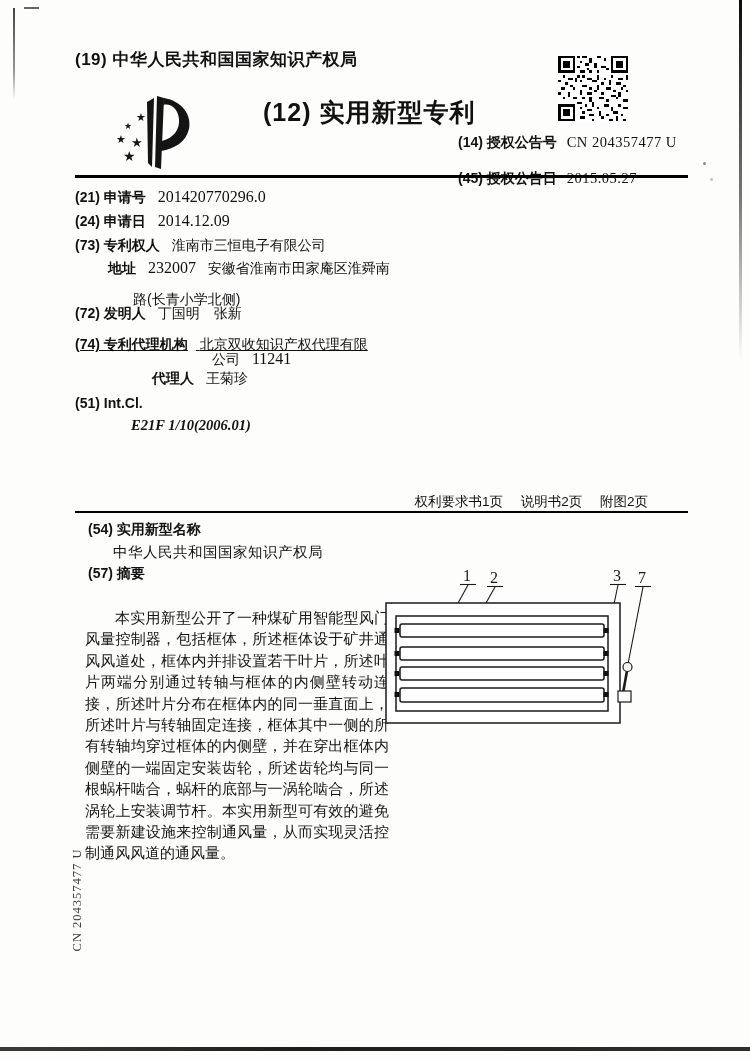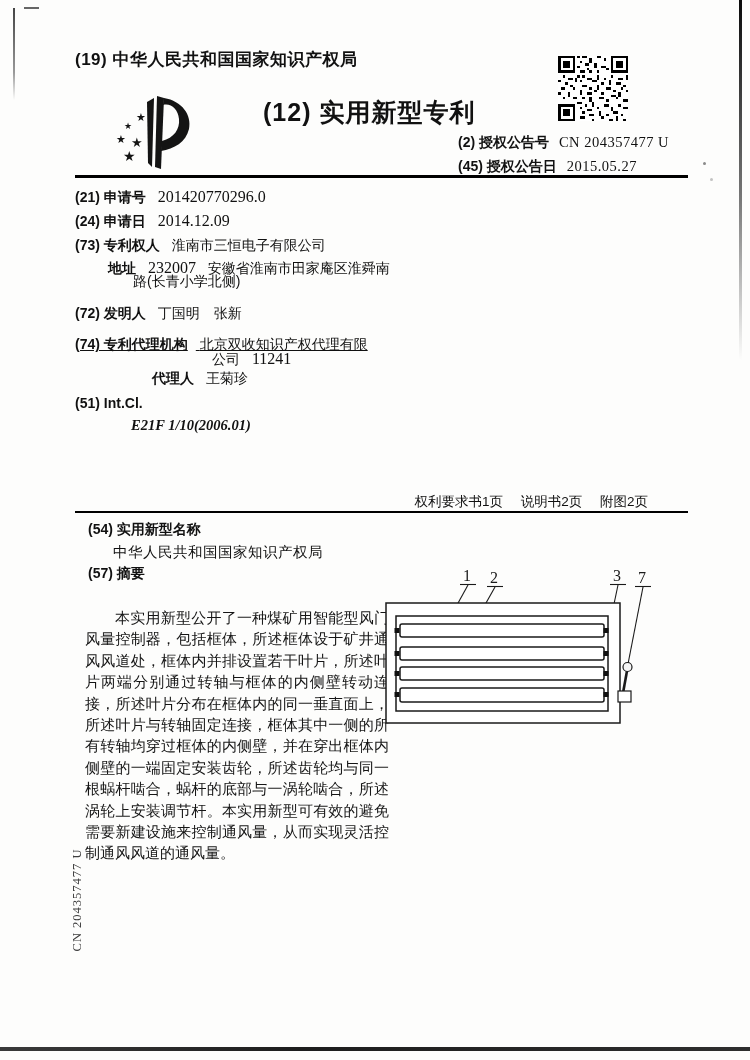--- a/index.html
+++ b/index.html
@@ -86,24 +86,24 @@
       <rect x="23" y="1" width="5" height="5" fill="#fff"></rect>
       <rect x="24" y="2" width="3" height="3"></rect>
     <rect x="0" y="20" width="7" height="7"></rect>
       <rect x="1" y="21" width="5" height="5" fill="#fff"></rect>
       <rect x="2" y="22" width="3" height="3"></rect>
     <path d="M8 0h1v1h-1z M10 0h2v1h-2z M13 1h1v2h-1z M9 2h1v1h-1z M11 3h2v1h-2z M8 4h1v1h-1z M12 5h1v1h-1z M9 6h2v1h-2z M13 6h1v1h-1z M16 0h2v1h-2z M19 1h1v1h-1z M15 3h1v2h-1z M18 4h2v1h-2z M16 6h1v1h-1z M20 5h1v1h-1z M2 8h1v1h-1z M4 9h2v1h-2z M7 9h1v2h-1z M0 10h1v1h-1z M3 11h1v1h-1z M5 12h1v1h-1z M1 13h2v1h-2z M6 13h1v1h-1z M0 15h1v1h-1z M4 15h1v2h-1z M2 17h1v1h-1z M6 17h2v1h-2z M8 8h1v1h-1z M10 8h1v1h-1z M12 9h2v1h-2z M16 8h1v2h-1z M19 9h1v1h-1z M22 8h1v1h-1z M25 9h2v1h-2z M28 8h1v2h-1z M9 10h1v1h-1z M14 10h2v1h-2z M18 11h1v1h-1z M21 10h1v2h-1z M24 11h2v1h-2z M27 12h1v1h-1z M10 12h2v1h-2z M13 13h1v1h-1z M16 12h1v2h-1z M20 13h2v1h-2z M23 14h1v1h-1z M26 13h1v1h-1z M9 14h1v2h-1z M12 15h2v1h-2z M15 14h1v1h-1z M18 15h1v1h-1z M22 16h2v1h-2z M25 15h1v2h-1z M28 14h1v1h-1z M10 17h1v1h-1z M13 17h1v2h-1z M17 17h2v1h-2z M20 18h1v1h-1z M24 17h1v1h-1z M27 18h2v1h-2z M8 19h2v1h-2z M11 20h1v1h-1z M14 19h1v2h-1z M9 21h1v1h-1z M12 22h2v1h-2z M16 21h1v1h-1z M19 20h2v1h-2z M22 21h1v2h-1z M25 20h1v1h-1z M27 21h2v1h-2z M10 23h1v1h-1z M13 24h2v1h-2z M17 23h1v2h-1z M20 24h1v1h-1z M23 23h2v1h-2z M26 24h1v1h-1z M9 25h2v1h-2z M14 26h1v1h-1z M18 25h1v1h-1z M21 26h2v1h-2z M24 25h1v2h-1z M27 26h1v1h-1z"></path>
   </g>
 </svg>
 
 <div class="abs pub-row" style="top:134px;">
-  <span class="lbl">(2) 授权公告号</span>
+  <span class="lbl">(14) 授权公告号</span>
   <span class="val">CN 204357477 U</span>
 </div>
-<div class="abs pub-row" style="top:158px;text-align:right;">
+<div class="abs pub-row" style="top:170px;text-align:right;">
   <span class="lbl">(45) 授权公告日</span>
   <span class="val">2015.05.27</span>
 </div>
 
 <div class="abs rule rule-header"></div>
 
 <div class="abs bib" style="left:75px;top:188px;">
   <span class="lbl">(21) 申请号</span><span class="gap"></span>
   <span class="num">201420770296.0</span>
 </div>
@@ -113,21 +113,21 @@
 </div>
 <div class="abs bib" style="left:75px;top:237px;">
   <span class="lbl">(73) 专利权人</span><span class="gap"></span>
   <span>淮南市三恒电子有限公司</span>
 </div>
 <div class="abs bib" style="left:108px;top:259px;">
   <span class="lbl">地址</span><span class="gap"></span>
   <span class="num">232007</span><span class="gap"></span>
   <span>安徽省淮南市田家庵区淮舜南</span>
 </div>
-<div class="abs bib" style="left:133px;top:273px;">
+<div class="abs bib" style="left:133px;top:291px;">
   <span>路(长青小学北侧)</span>
 </div>
 <div class="abs bib" style="left:75px;top:305px;">
   <span class="lbl">(72) 发明人</span><span class="gap"></span>
   <span>丁国明　张新</span>
 </div>
 <div class="abs bib" style="left:75px;top:336px;text-decoration:underline;">
   <span class="lbl">(74) 专利代理机构</span><span class="gap"></span>
   <span>北京双收知识产权代理有限</span>
 </div>

